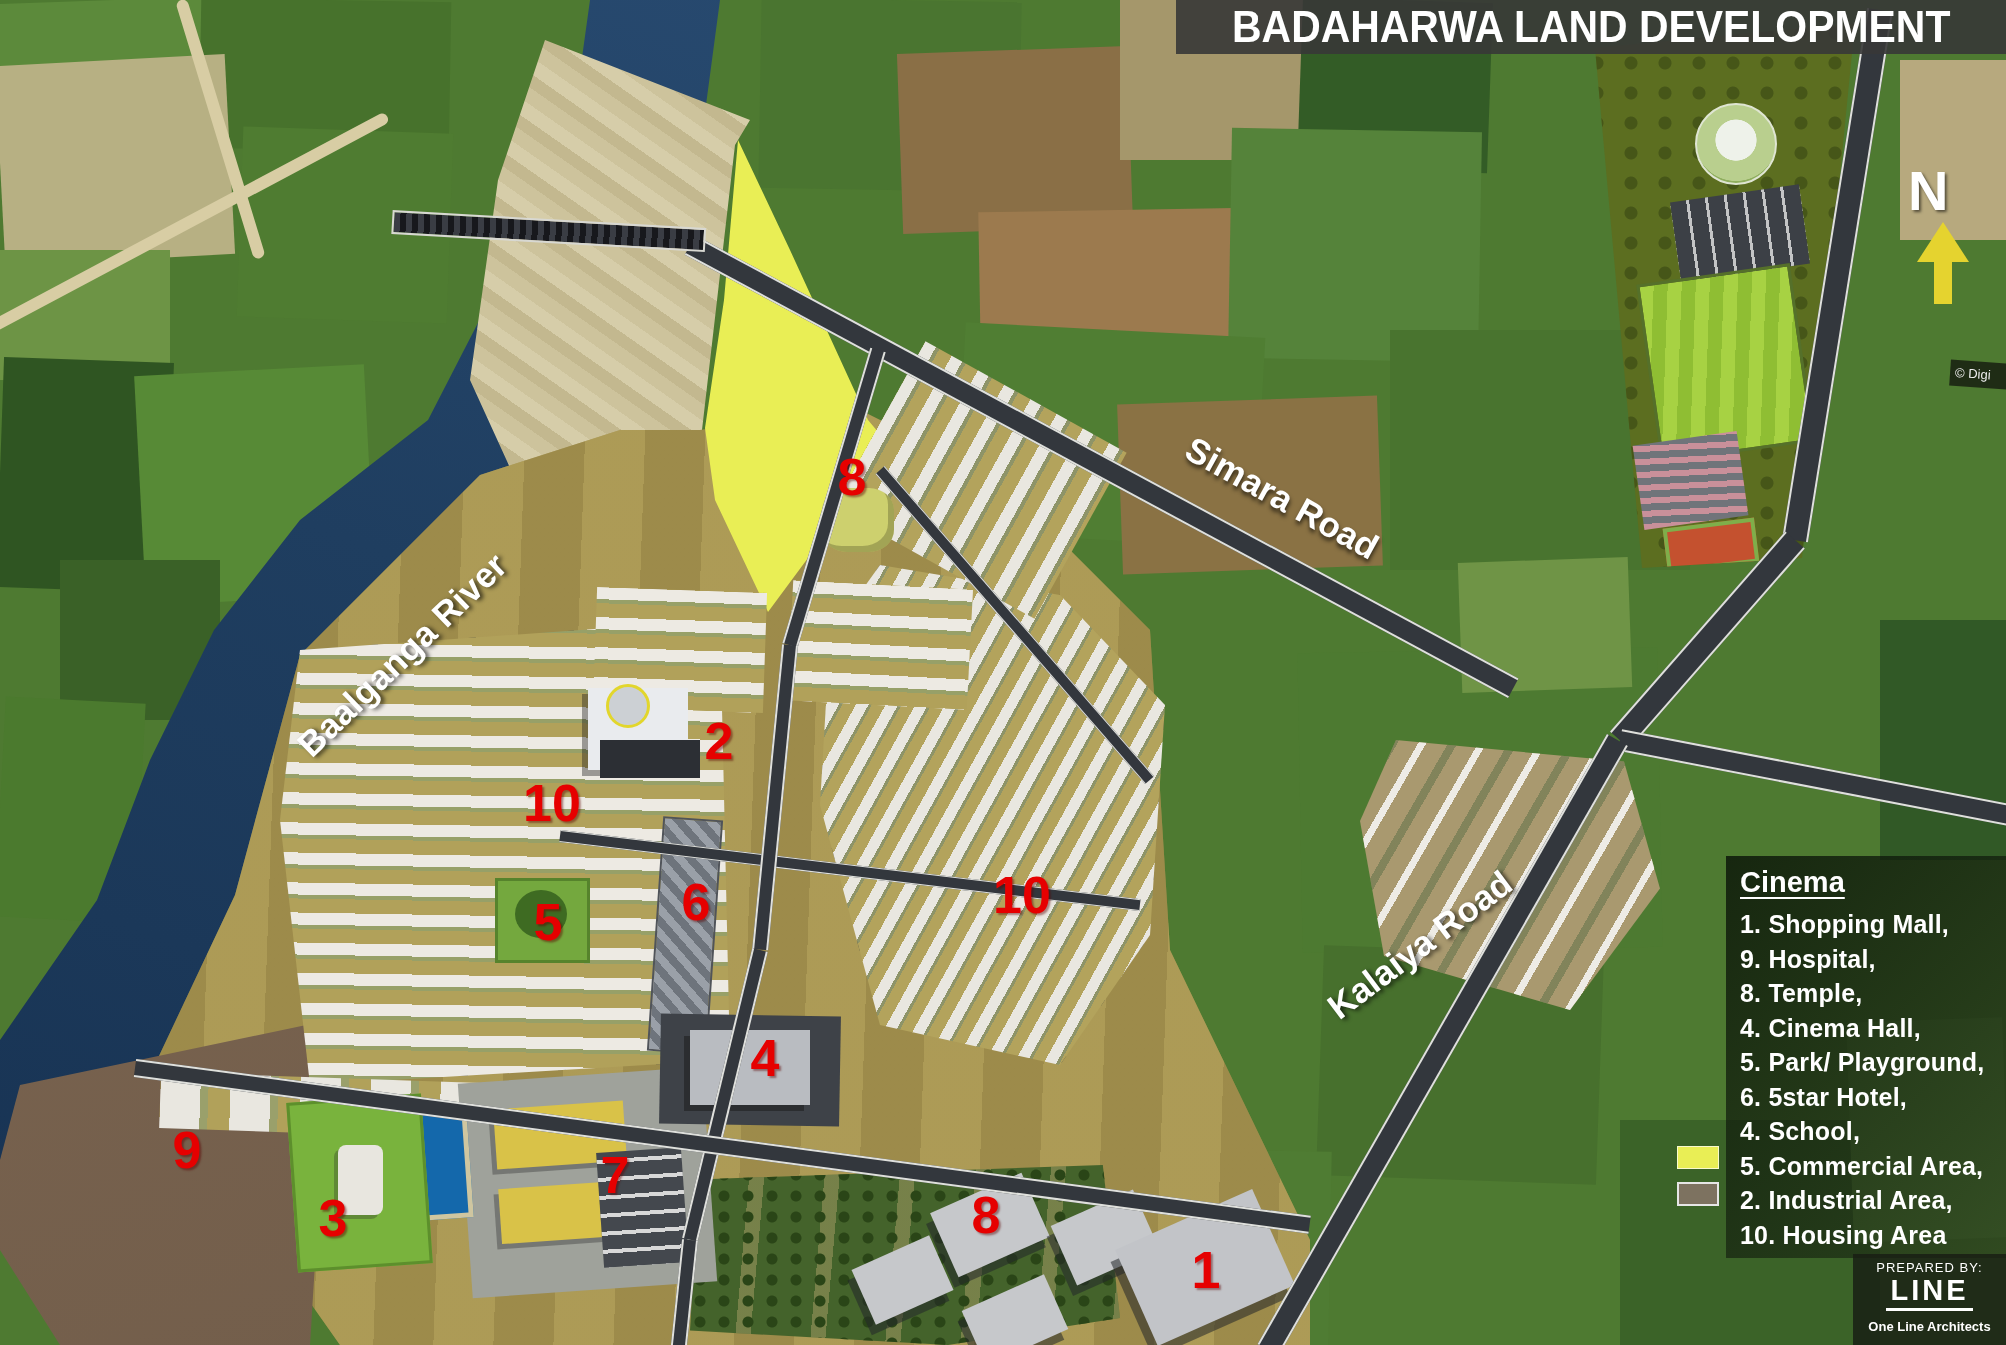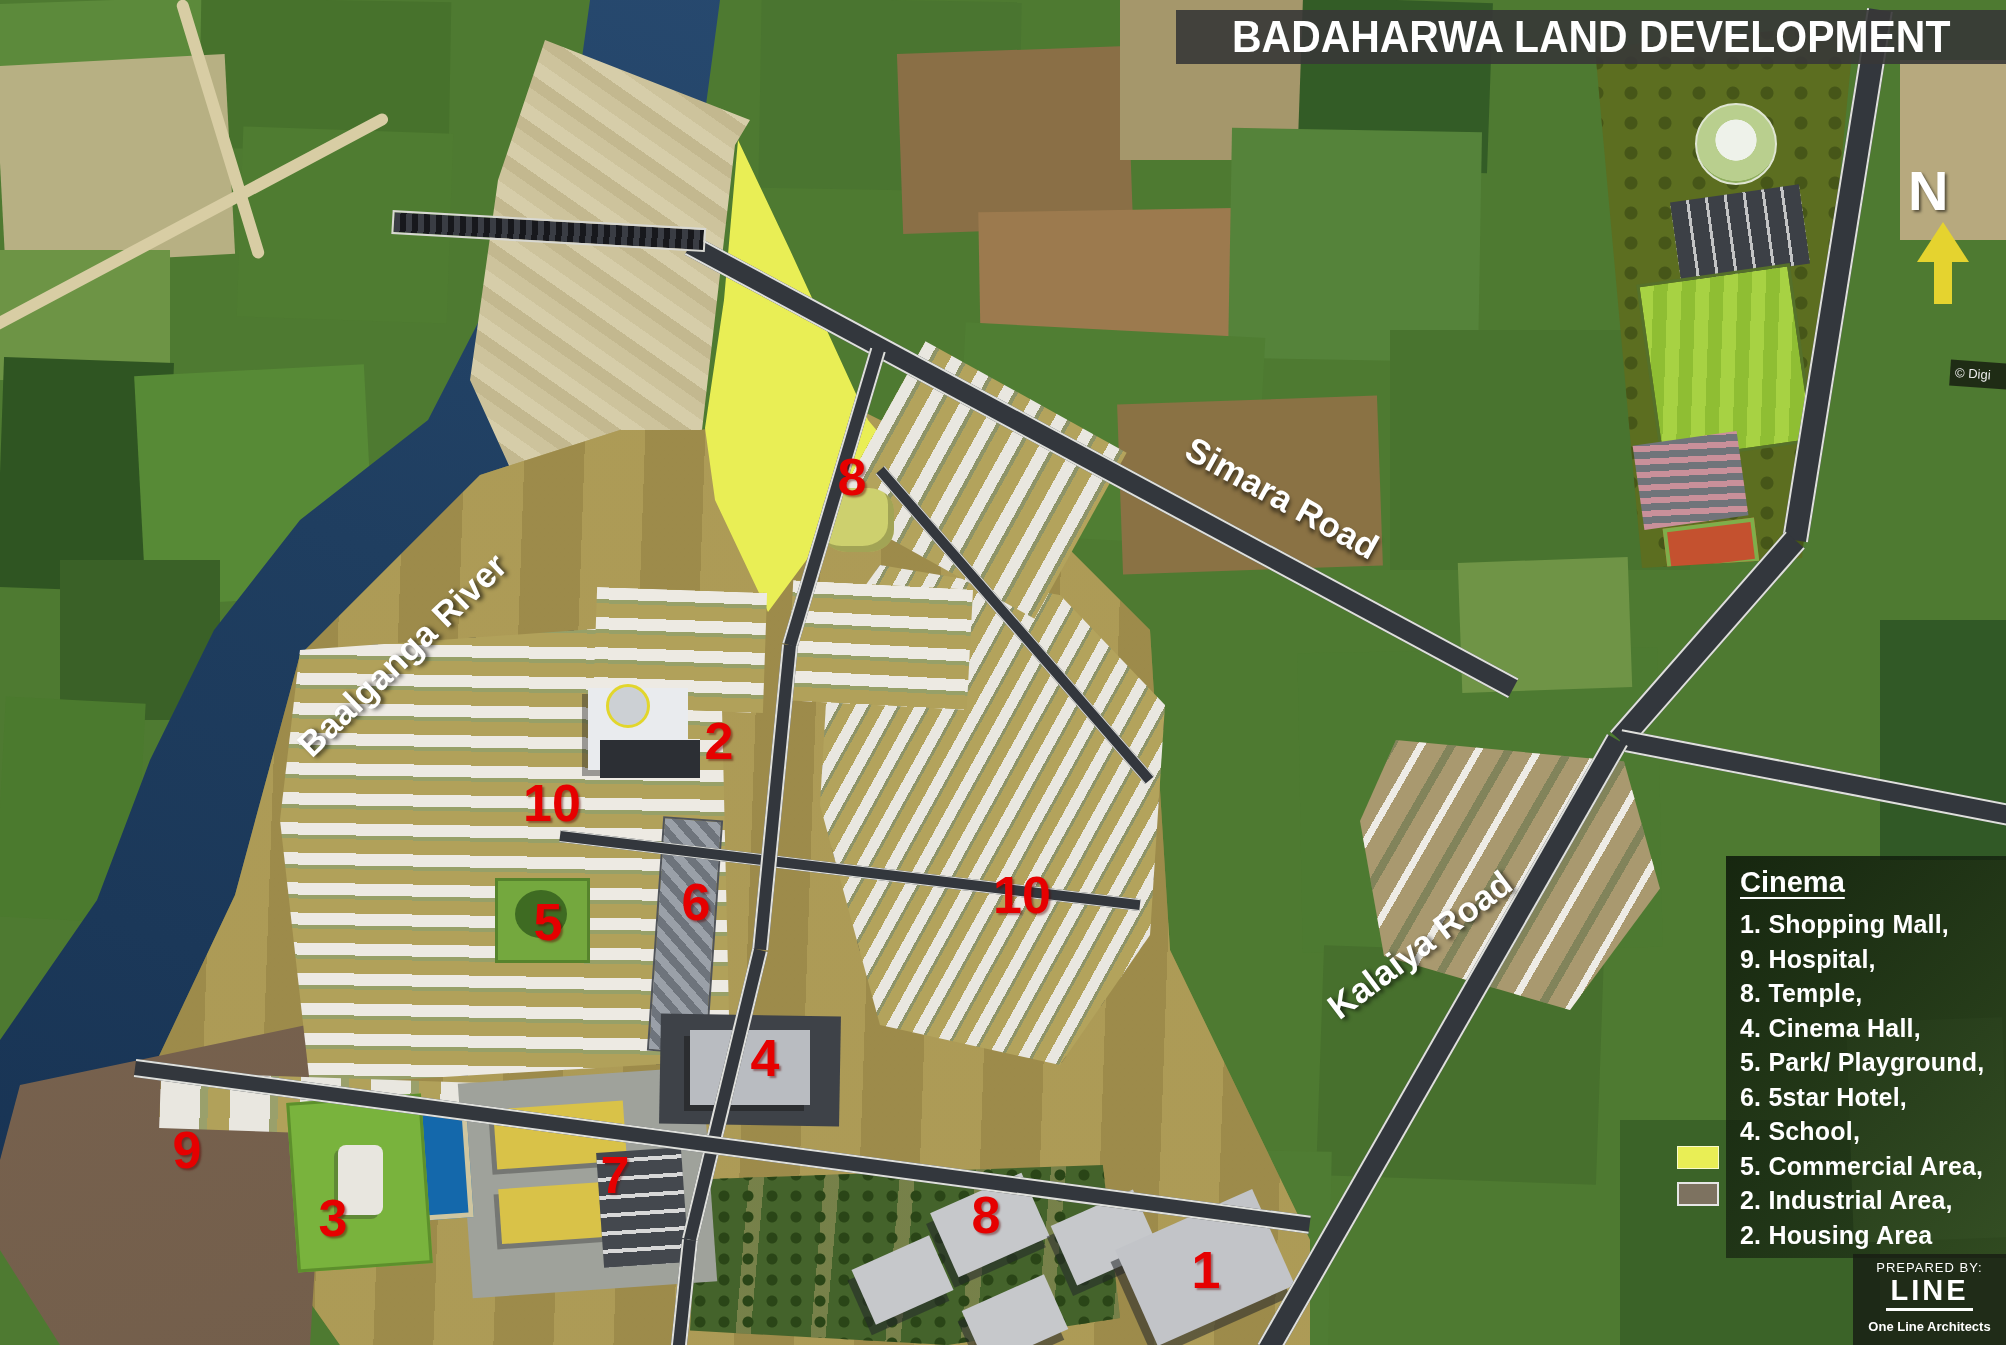--- a/index.html
+++ b/index.html
@@ -41,21 +41,21 @@
   .bridge{z-index:21;transform-origin:left center;
        background:repeating-linear-gradient(90deg,#3a3d44 0 6px,#17181c 6px 12px);
        border:2px solid #d8d8d2;}
   .parkstrip{z-index:12;background-color:#5c6e20;
        background-image:radial-gradient(circle,#465618 0 6px,transparent 7px);background-size:34px 30px;
        clip-path:polygon(15px 30px,275px 5px,222px 540px,62px 550px);}
   .map-label{z-index:35;color:#fff;font-weight:bold;font-size:35px;white-space:nowrap;
        text-shadow:2px 3px 4px rgba(0,0,0,.65);}
   .marker{z-index:40;transform:translate(-50%,-50%);font-weight:bold;font-size:52px;color:#e60000;
        text-shadow:2px 2px 2px rgba(90,0,0,.45);line-height:1;}
-  .title-bar{z-index:60;left:1176px;top:10px;width:830px;height:54px;background:rgba(55,55,55,.9);
+  .title-bar{z-index:60;left:1176px;top:0;width:830px;height:54px;background:rgba(55,55,55,.9);
        display:flex;align-items:center;justify-content:center;}
   .title-text{position:static !important;color:#fff;font-weight:bold;font-size:44px;letter-spacing:0;
        transform:scaleX(.93);white-space:nowrap;}
   .legend-panel{z-index:60;left:1726px;top:856px;width:280px;height:402px;
        background:linear-gradient(135deg,rgba(10,20,8,.82),rgba(30,45,22,.62));
        color:#fff;padding:10px 6px 0 14px;}
   .legend-heading{position:static !important;font-size:29px;font-weight:bold;
        text-decoration:underline;text-underline-offset:5px;margin-bottom:8px;display:block;}
   .legend-list{position:static !important;display:block;font-weight:bold;}
   .legend-list div{position:static !important;display:block;font-size:25px;line-height:34.5px;letter-spacing:.2px;}
@@ -238,21 +238,21 @@
     <div class="legend-list">
       <div>1. Shopping Mall,</div>
       <div>9. Hospital,</div>
       <div>8. Temple,</div>
       <div>4. Cinema Hall,</div>
       <div>5. Park/ Playground,</div>
       <div>6. 5star Hotel,</div>
       <div>4. School,</div>
       <div>5. Commercial Area,</div>
       <div>2. Industrial Area,</div>
-      <div>2. Housing Area</div>
+      <div>10. Housing Area</div>
     </div>
   </div>
 
   <div class="prepared">
     <span class="cap">PREPARED BY:</span>
     <span class="logo">LINE</span>
     <span class="name">One Line Architects</span>
   </div>
 
 </div>

